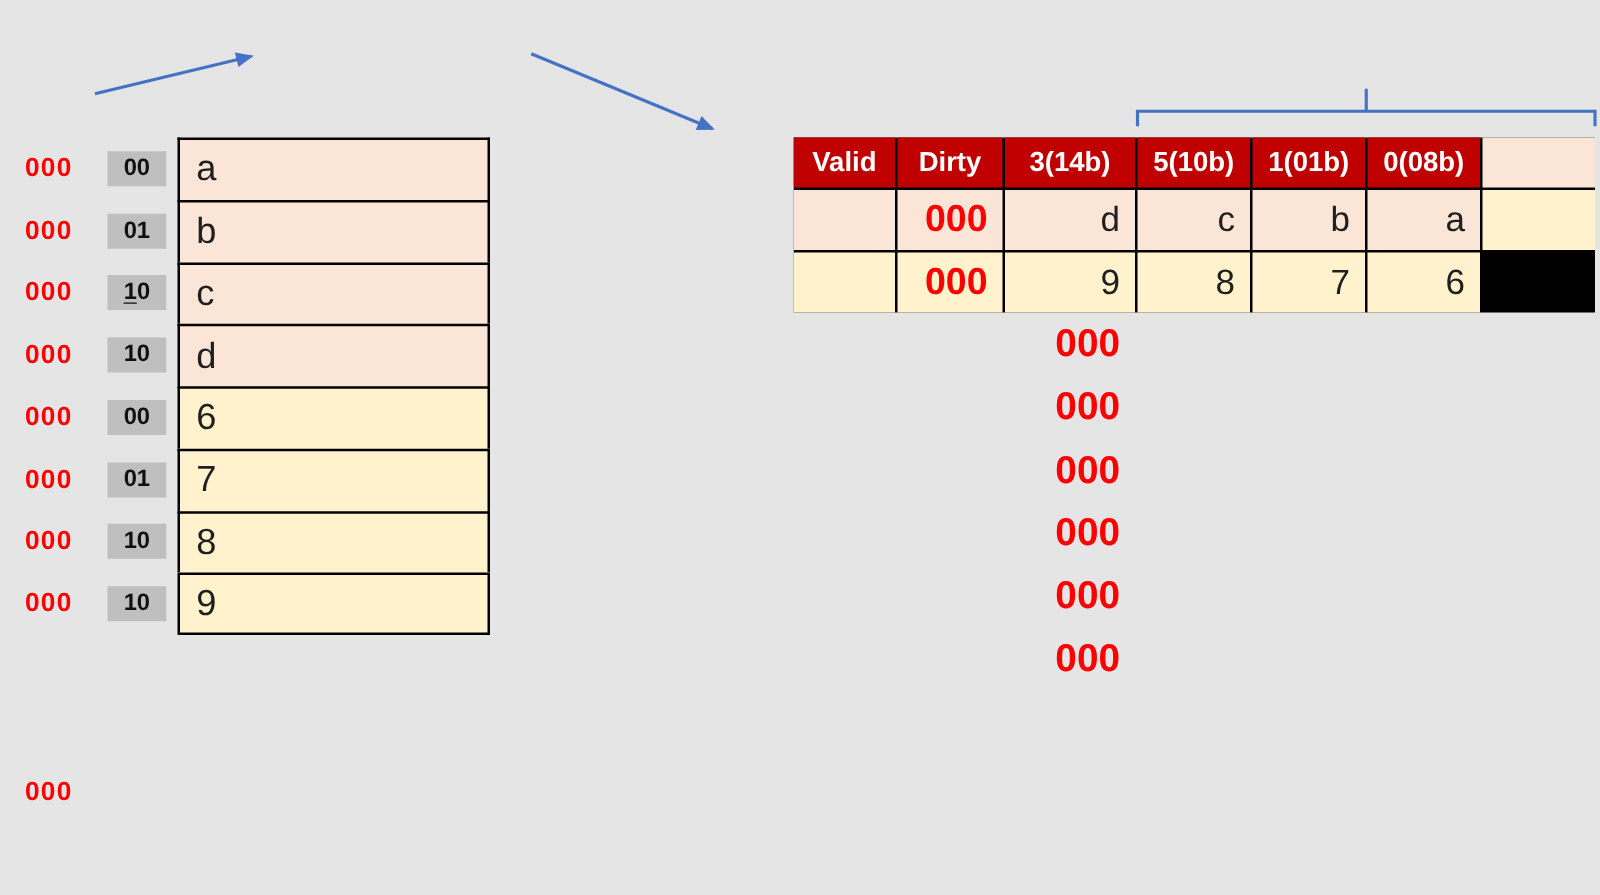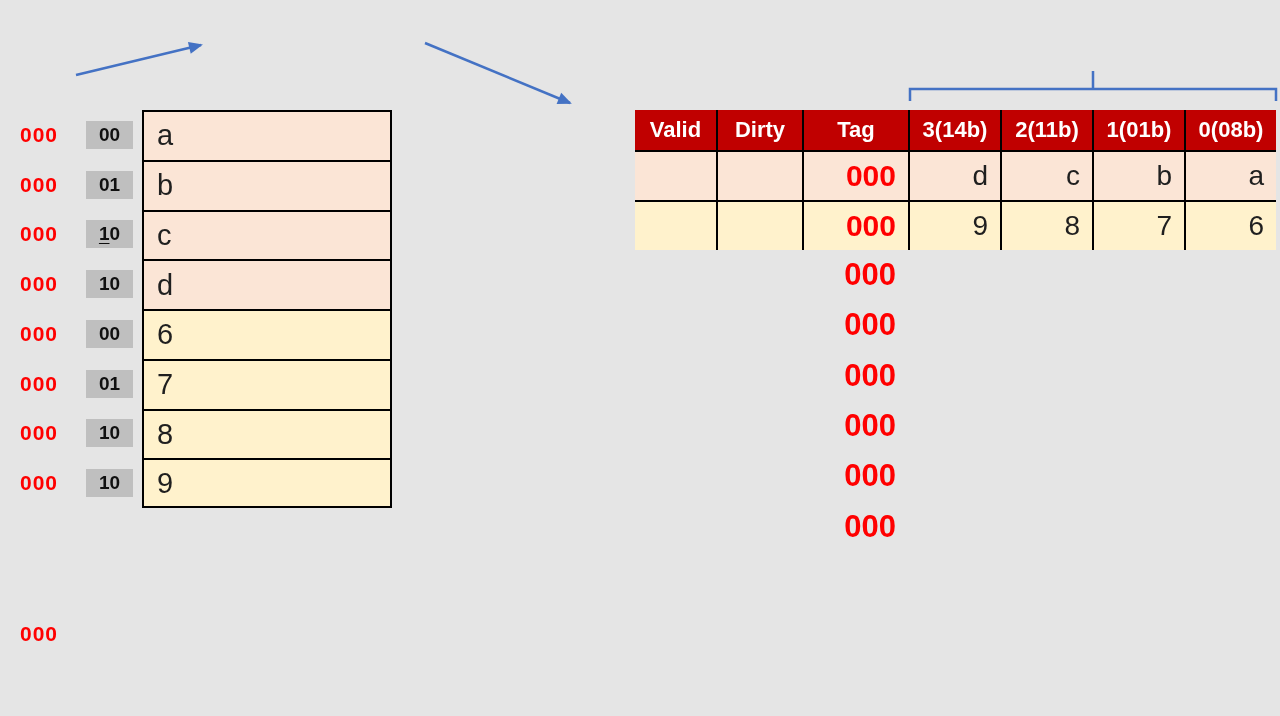--- a/index.html
+++ b/index.html
@@ -145,23 +145,22 @@
       </div>
     </div>
 
   </div>
 
   <span class="footer-tag">000</span>
 
   <div class="cache-table">
     <div class="hcell">Valid</div>
     <div class="hcell">Dirty</div>
-    <div class="hcell">Tag</div>
     <div class="hcell">3(14b)</div>
-    <div class="hcell">2(11b)</div>
+    <div class="hcell">5(10b)</div>
     <div class="hcell">1(01b)</div>
     <div class="hcell">0(08b)</div>
 
     <div class="dcell pink"></div>
     <div class="dcell pink"></div>
     <div class="dcell pink tcell">000</div>
     <div class="dcell pink">d</div>
     <div class="dcell pink">c</div>
     <div class="dcell pink">b</div>
     <div class="dcell pink">a</div>

